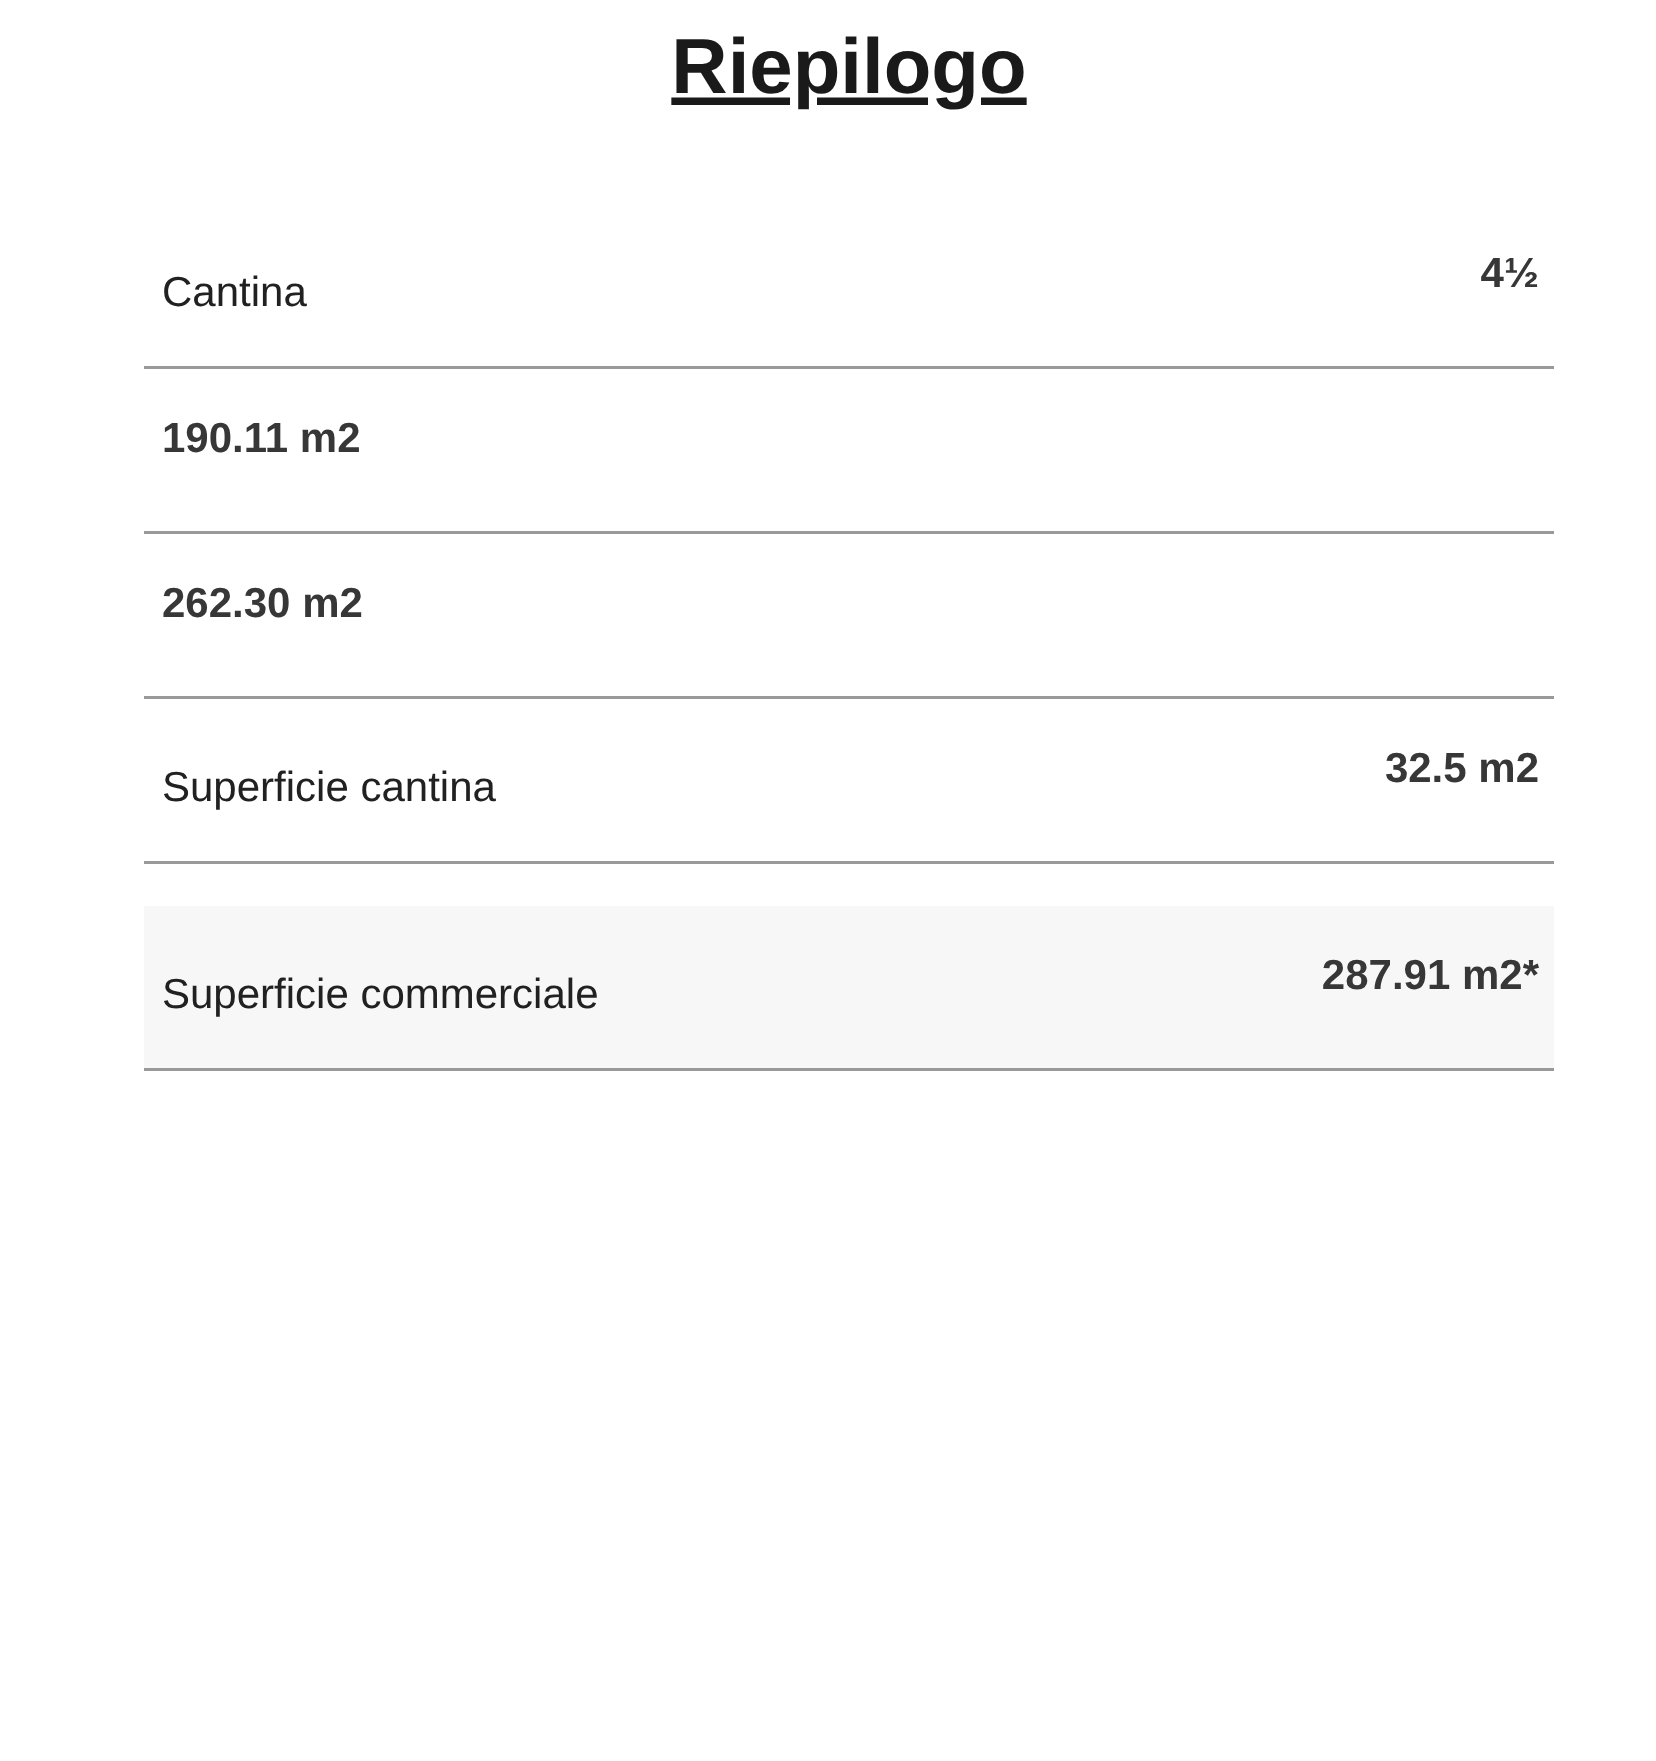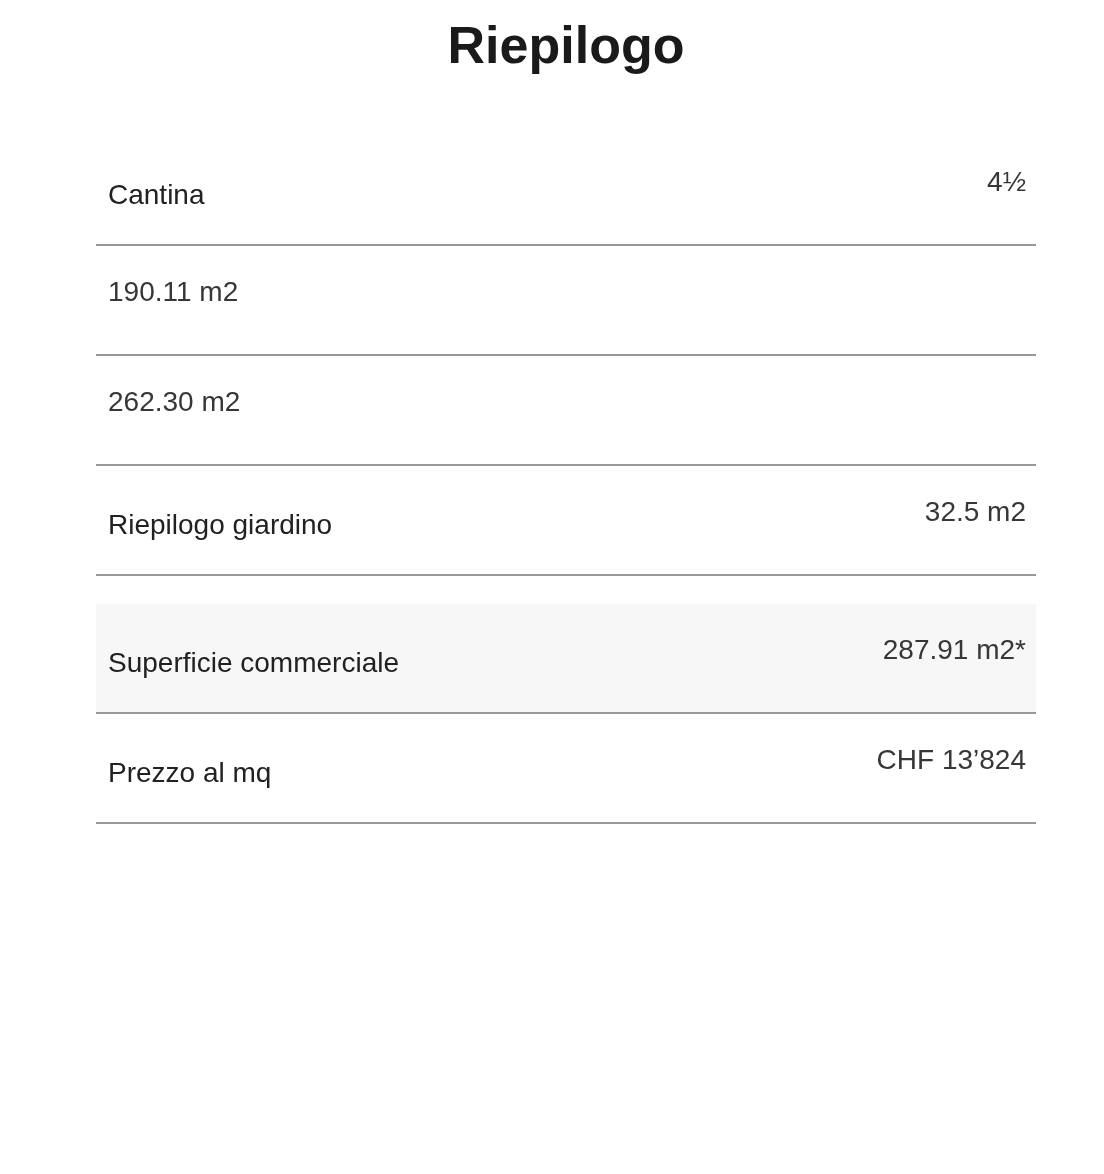--- a/index.html
+++ b/index.html
@@ -22,20 +22,21 @@
     margin-left: 96px;
     padding-top: 16px;
   }
   .page-title {
     text-align: center;
     font-size: 52px;
     font-weight: 700;
     color: #1a1a1a;
     line-height: 58px;
     letter-spacing: 0px;
+    text-decoration: underline;
   }
   .summary-table {
     margin-top: 62px;
   }
   .summary-row {
     height: 110px;
     border-bottom: 2px solid var(--divider);
     display: flex;
     justify-content: space-between;
     align-items: center;
@@ -47,21 +48,21 @@
   }
   .row-label {
     font-size: 28px;
     font-weight: 400;
     color: var(--text);
     position: relative;
     top: 5px;
   }
   .row-value {
     font-size: 28px;
-    font-weight: 400;
+    font-weight: 700;
     color: var(--value);
     position: relative;
     top: -8px;
     text-align: right;
   }
   .footnote {
     margin-top: 72px;
     font-size: 30px;
     font-weight: 400;
     color: var(--footnote);
@@ -83,32 +84,28 @@
 
     <div class="summary-row">
       <span class="row-value">190.11 m2</span>
     </div>
 
     <div class="summary-row">
       <span class="row-value">262.30 m2</span>
     </div>
 
     <div class="summary-row">
-      <span class="row-label">Riepilogo giardino</span>
+      <span class="row-label">Superficie cantina</span>
       <span class="row-value">32.5 m2</span>
     </div>
 
 
     <div class="summary-row highlight">
       <span class="row-label">Superficie commerciale</span>
       <span class="row-value">287.91 m2*</span>
     </div>
 
-    <div class="summary-row">
-      <span class="row-label">Prezzo al mq</span>
-      <span class="row-value">CHF 13’824</span>
-    </div>
 
 
   </div>
 
 
 </div>
 
 </body></html>

